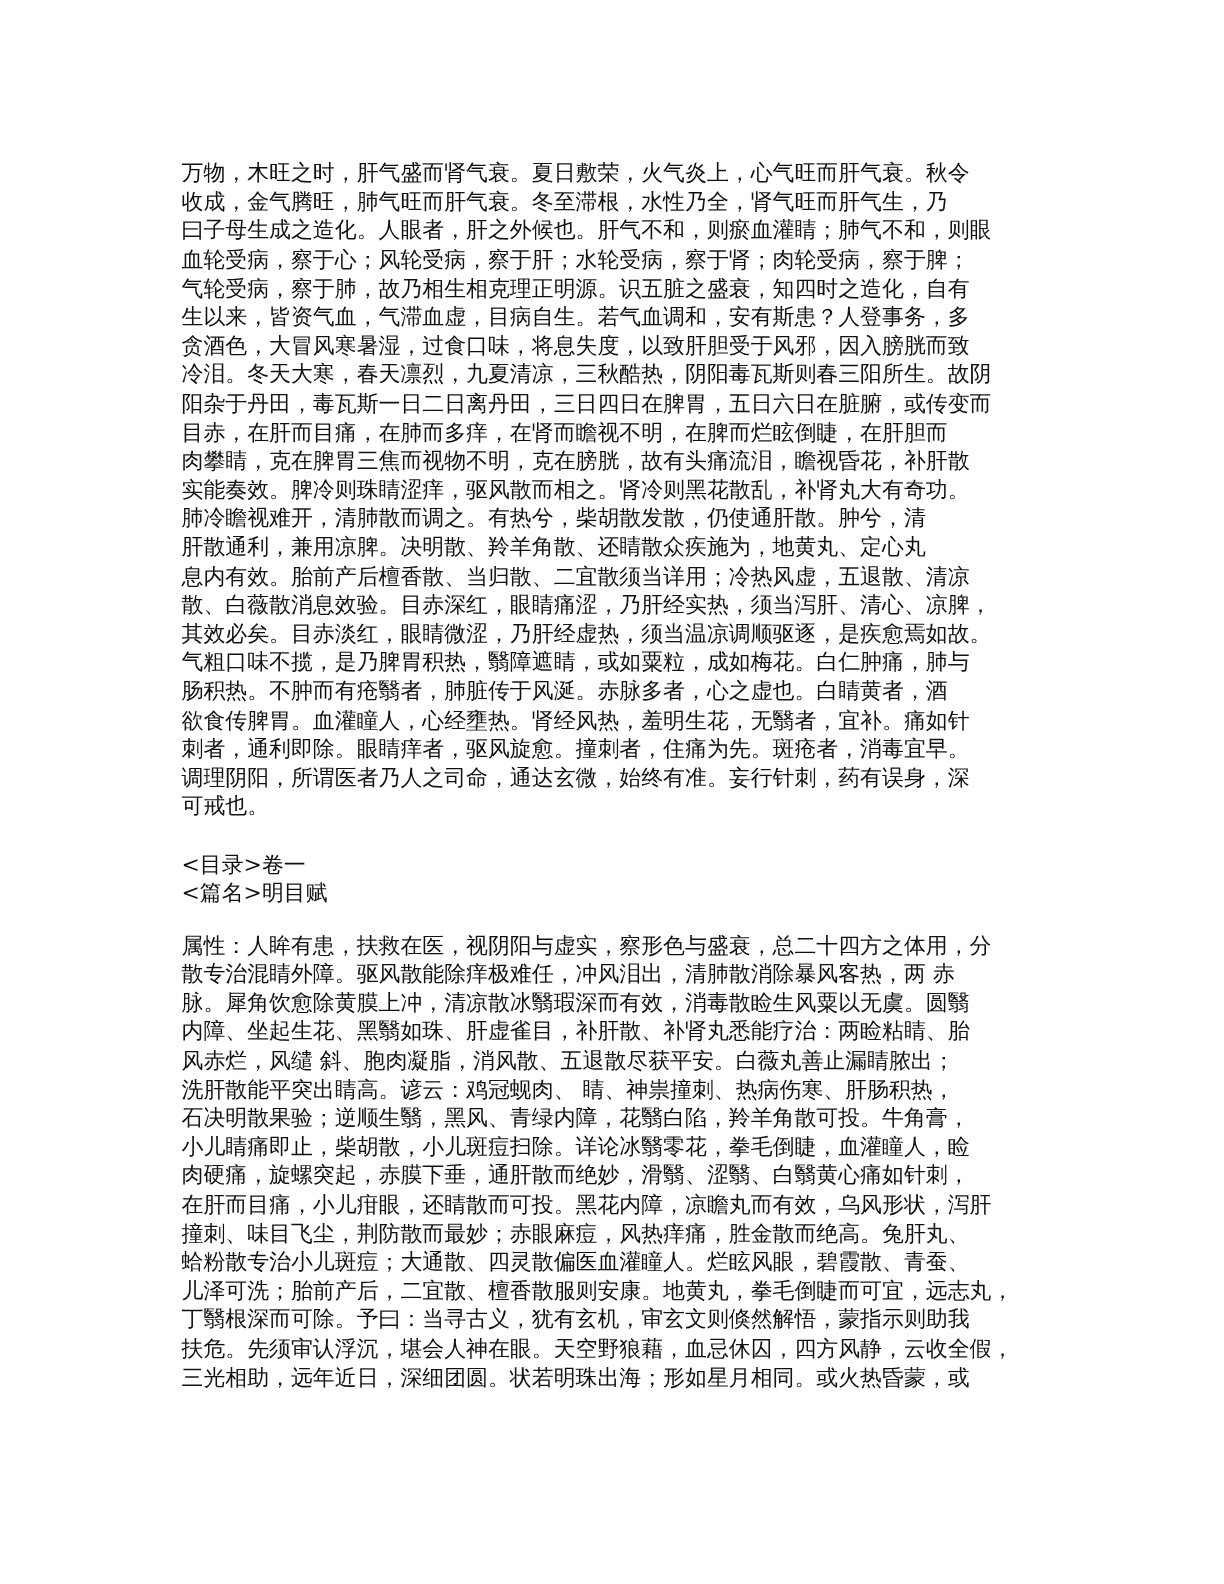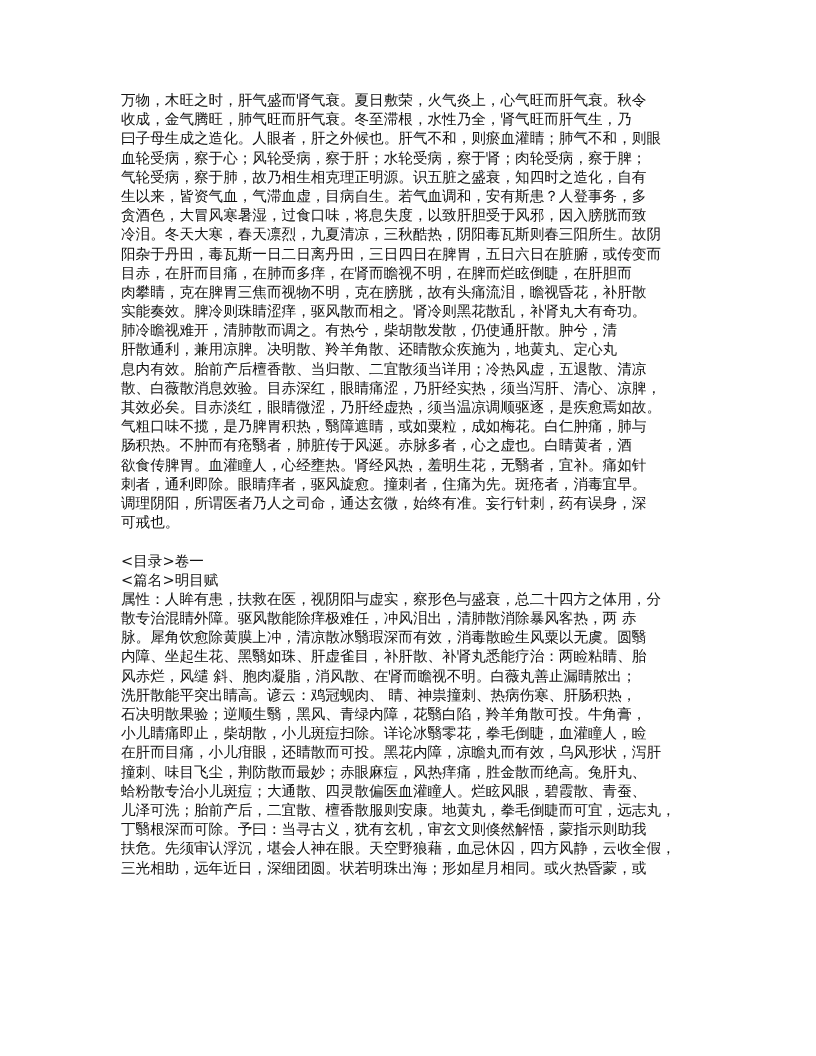--- a/index.html
+++ b/index.html
@@ -25,21 +25,21 @@
     }
     .line {
       display: block;
       white-space: pre;
       height: 19.2px;
     }
     .blank {
       display: block;
       height: 19.2px;
     }
-    .block { display: block; }
+    .block { display: block; margin-top: 16px; }
   </style>
 </head>
 <body>
 
 <div class="page">
   <div class="block">
     <span class="line">万物，木旺之时，肝气盛而肾气衰。夏日敷荣，火气炎上，心气旺而肝气衰。秋令</span>
     <span class="line">收成，金气腾旺，肺气旺而肝气衰。冬至滞根，水性乃全，肾气旺而肝气生，乃</span>
     <span class="line">曰子母生成之造化。人眼者，肝之外候也。肝气不和，则瘀血灌睛；肺气不和，则眼</span>
     <span class="line">血轮受病，察于心；风轮受病，察于肝；水轮受病，察于肾；肉轮受病，察于脾；</span>
@@ -67,24 +67,25 @@
   <span class="blank"></span>
 
   <span class="line">&lt;目录&gt;卷一</span>
   <span class="line">&lt;篇名&gt;明目赋</span>
 
   <div class="block">
     <span class="line">属性：人眸有患，扶救在医，视阴阳与虚实，察形色与盛衰，总二十四方之体用，分</span>
     <span class="line">散专治混睛外障。驱风散能除痒极难任，冲风泪出，清肺散消除暴风客热，两 赤</span>
     <span class="line">脉。犀角饮愈除黄膜上冲，清凉散冰翳瑕深而有效，消毒散睑生风粟以无虞。圆翳</span>
     <span class="line">内障、坐起生花、黑翳如珠、肝虚雀目，补肝散、补肾丸悉能疗治：两睑粘睛、胎</span>
-    <span class="line">风赤烂，风缱 斜、胞肉凝脂，消风散、在肾而瞻视不明。白薇丸善止漏睛脓出；</span>
+    <span class="line">风赤烂，风缱 斜、胞肉凝脂，消风散、五退散尽获平安。白薇丸善止漏睛脓出；</span>
     <span class="line">洗肝散能平突出睛高。谚云：鸡冠蚬肉、 睛、神祟撞刺、热病伤寒、肝肠积热，</span>
     <span class="line">石决明散果验；逆顺生翳，黑风、青绿内障，花翳白陷，羚羊角散可投。牛角膏，</span>
     <span class="line">小儿睛痛即止，柴胡散，小儿斑痘扫除。详论冰翳零花，拳毛倒睫，血灌瞳人，睑</span>
+    <span class="line">肉硬痛，旋螺突起，赤膜下垂，通肝散而绝妙，滑翳、涩翳、白翳黄心痛如针刺，</span>
     <span class="line">在肝而目痛，小儿疳眼，还睛散而可投。黑花内障，凉瞻丸而有效，乌风形状，泻肝</span>
     <span class="line">撞刺、味目飞尘，荆防散而最妙；赤眼麻痘，风热痒痛，胜金散而绝高。兔肝丸、</span>
     <span class="line">蛤粉散专治小儿斑痘；大通散、四灵散偏医血灌瞳人。烂眩风眼，碧霞散、青蚕、</span>
     <span class="line">儿泽可洗；胎前产后，二宜散、檀香散服则安康。地黄丸，拳毛倒睫而可宜，远志丸，</span>
     <span class="line">丁翳根深而可除。予曰：当寻古义，犹有玄机，审玄文则倏然解悟，蒙指示则助我</span>
     <span class="line">扶危。先须审认浮沉，堪会人神在眼。天空野狼藉，血忌休囚，四方风静，云收全假，</span>
     <span class="line">三光相助，远年近日，深细团圆。状若明珠出海；形如星月相同。或火热昏蒙，或</span>
   </div>
 </div>
 

